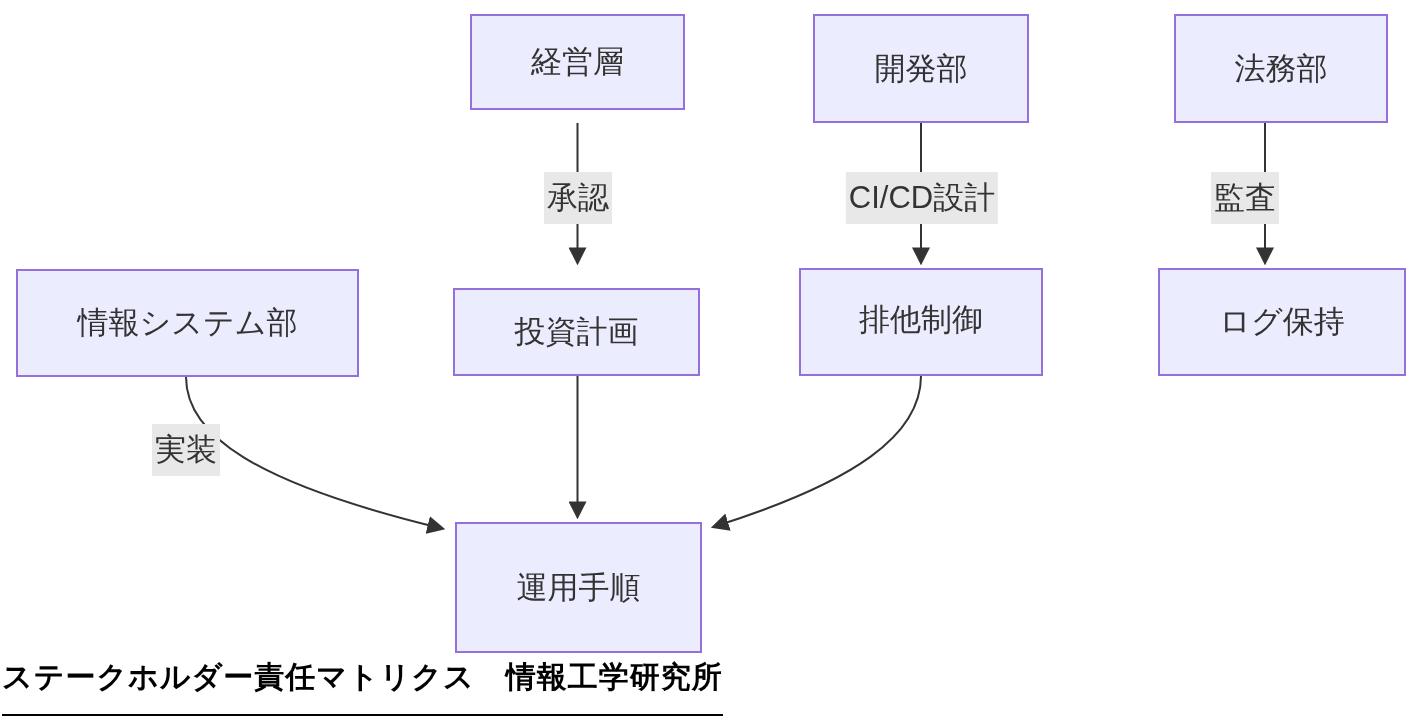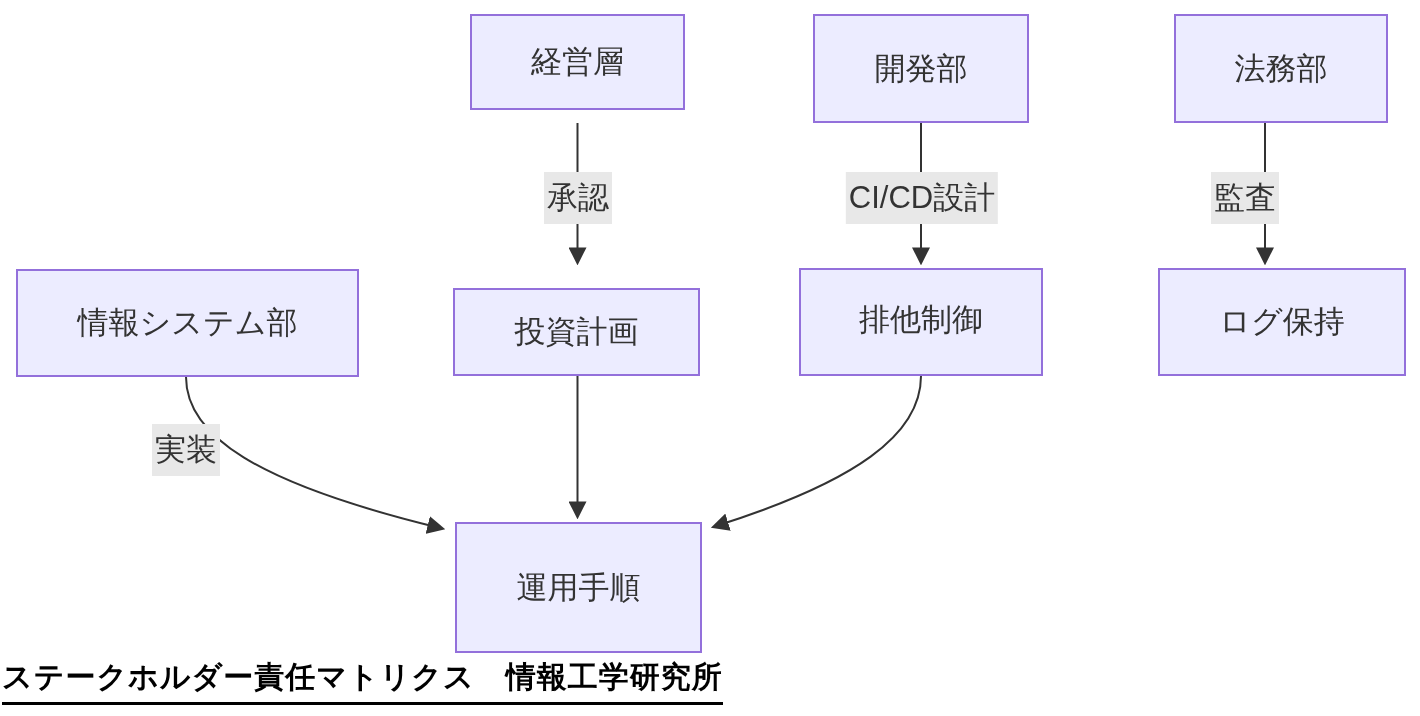--- a/index.html
+++ b/index.html
@@ -37,21 +37,21 @@
     font-size: 31px; line-height: 1.15;
     padding: 8px 3px;
     white-space: nowrap;
   }
   .caption {
     position: absolute; z-index: 4;
     left: 2px; top: 657px;
     font-size: 30px; font-weight: bold; letter-spacing: 1px;
     color: #000000;
     border-bottom: 3px solid #000000;
-    padding-bottom: 4px;
+    padding-bottom: 16px;
     white-space: nowrap;
     display: inline-block;
   }
 </style>
 </head>
 <body>
 
 <div class="canvas">
 
   <svg class="edges" viewBox="0 0 1420 716">

